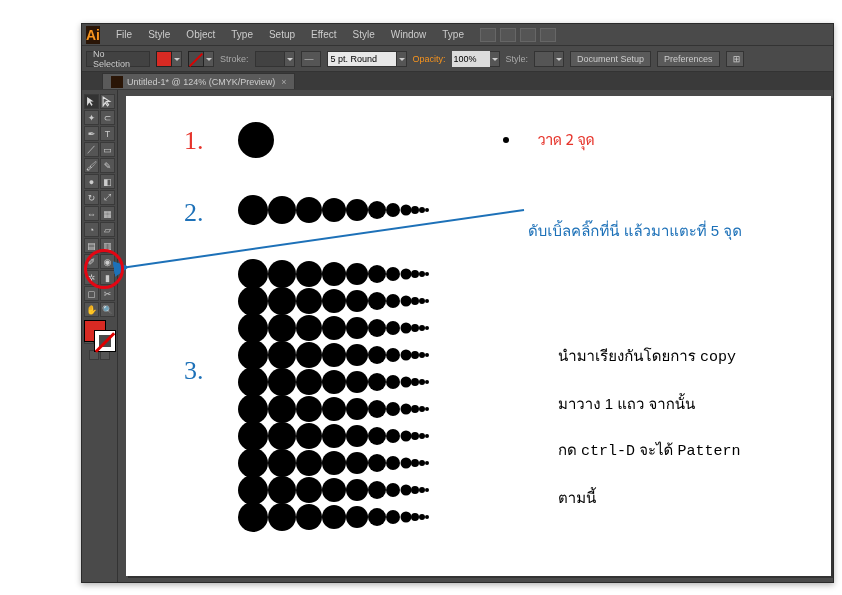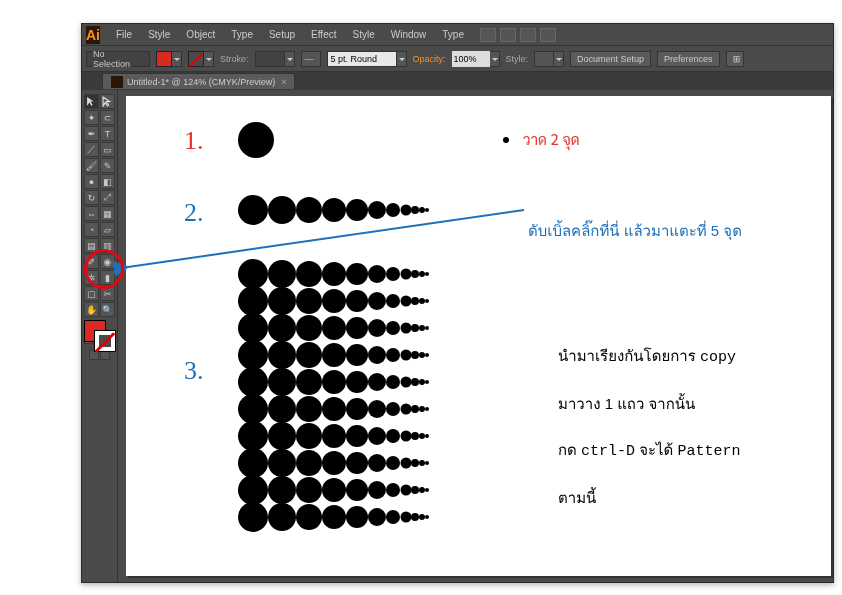--- a/index.html
+++ b/index.html
@@ -324,21 +324,21 @@
       </div>
     </div>
 
     <div class="canvas-scroll">
       <div class="artboard" id="artboard">
 
         <div class="num-label red-text" style="left:58px; top:30px;">1.</div>
         <div class="num-label blue-text" style="left:58px; top:102px;">2.</div>
         <div class="num-label blue-text" style="left:58px; top:260px;">3.</div>
 
-        <div class="annot red-text" style="left:397px; top:32px;text-align:center;">วาด 2 จุด</div>
+        <div class="annot red-text" style="left:412px; top:32px;text-align:center;">วาด 2 จุด</div>
 
         <div class="annot blue-text" style="left:402px; top:100px;">
           <span>ดับเบิ้ลคลิ๊กที่นี่ แล้วมาแตะที่ 5 จุด</span><br>
         </div>
 
         <div class="annot black-text" style="left:432px; top:225px;">
           <span>นำมาเรียงกันโดยการ </span><span class="mono">copy</span><br>
           <span>มาวาง 1 แถว จากนั้น</span><br>
           <span>กด </span><span class="mono">ctrl-D</span><span> จะได้ </span><span class="mono">Pattern</span><br>
           <span>ตามนี้</span>

